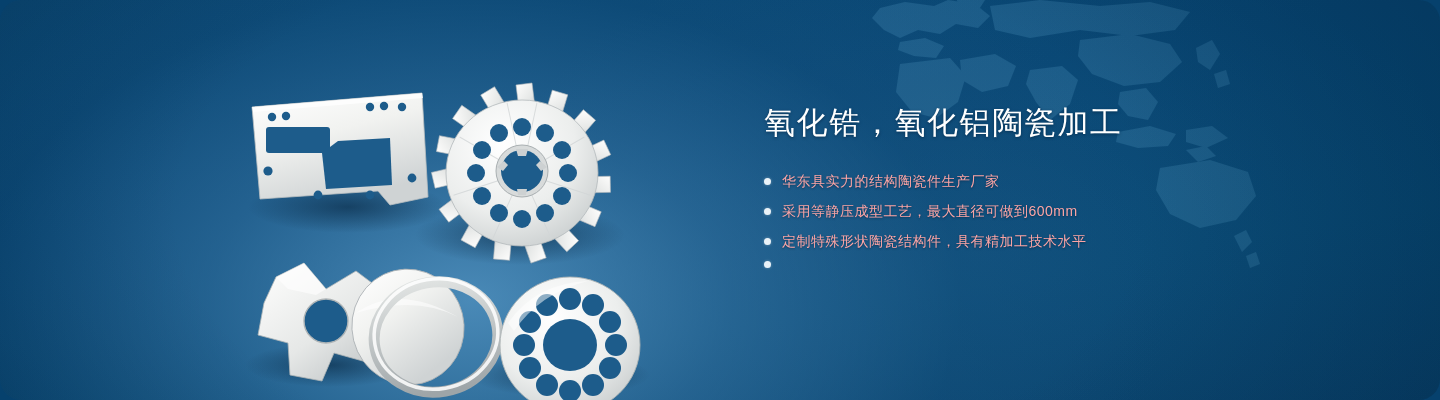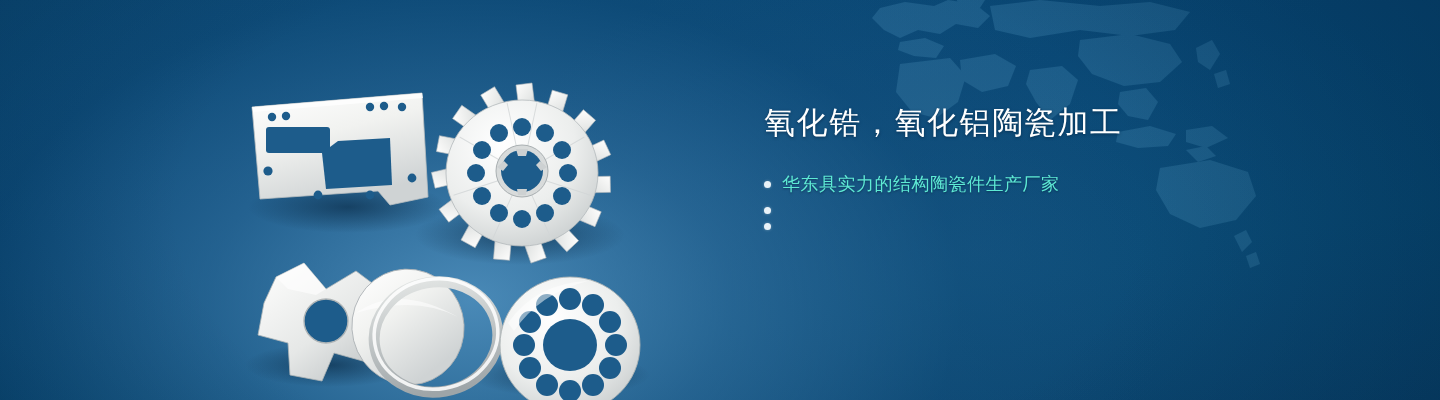--- a/index.html
+++ b/index.html
@@ -8,20 +8,21 @@
     font-family:"Liberation Sans","DejaVu Sans",sans-serif;
     background:#06416d;
   }
 
   #banner {
     position:relative;
     width:1440px;
     height:400px;
     overflow:hidden;
     background:#06416d;
+    border-radius:21px;
   }
 
   
   .bg-base {
     position:absolute; inset:0;
     background:
       radial-gradient(ellipse 820px 520px at 470px 300px,
         rgba(86,150,196,0.85) 0%,
         rgba(60,122,170,0.55) 32%,
         rgba(28,86,133,0.25) 60%,
@@ -71,22 +72,22 @@
   }
   .dot {
     width:7px; height:7px;
     border-radius:50%;
     background:#e9f2f8;
     margin-right:11px;
     flex:0 0 auto;
     box-shadow:0 0 3px rgba(255,255,255,0.35);
   }
   .btxt {
-    font-size:18px;
-    color:#5eead4;
+    font-size:14px;
+    color:#fca5a5;
     letter-spacing:0.5px;
     line-height:1.5;
     text-shadow:0 1px 2px rgba(0,25,50,0.5);
   }
 </style>
 </head>
 <body>
 
 <div id="banner">
 
@@ -281,20 +282,25 @@
   <div class="copy">
     <h1 class="headline">氧化锆，氧化铝陶瓷加工</h1>
 
     <ul class="bullets">
       <li>
         <span class="dot"></span>
         <span class="btxt">华东具实力的结构陶瓷件生产厂家</span>
       </li>
       <li>
         <span class="dot"></span>
+        <span class="btxt">采用等静压成型工艺，最大直径可做到600mm</span>
+      </li>
+      <li>
+        <span class="dot"></span>
+        <span class="btxt">定制特殊形状陶瓷结构件，具有精加工技术水平</span>
       </li>
       <li>
         <span class="dot"></span>
       </li>
     </ul>
   </div>
 
 </div>
 
 </body></html>

